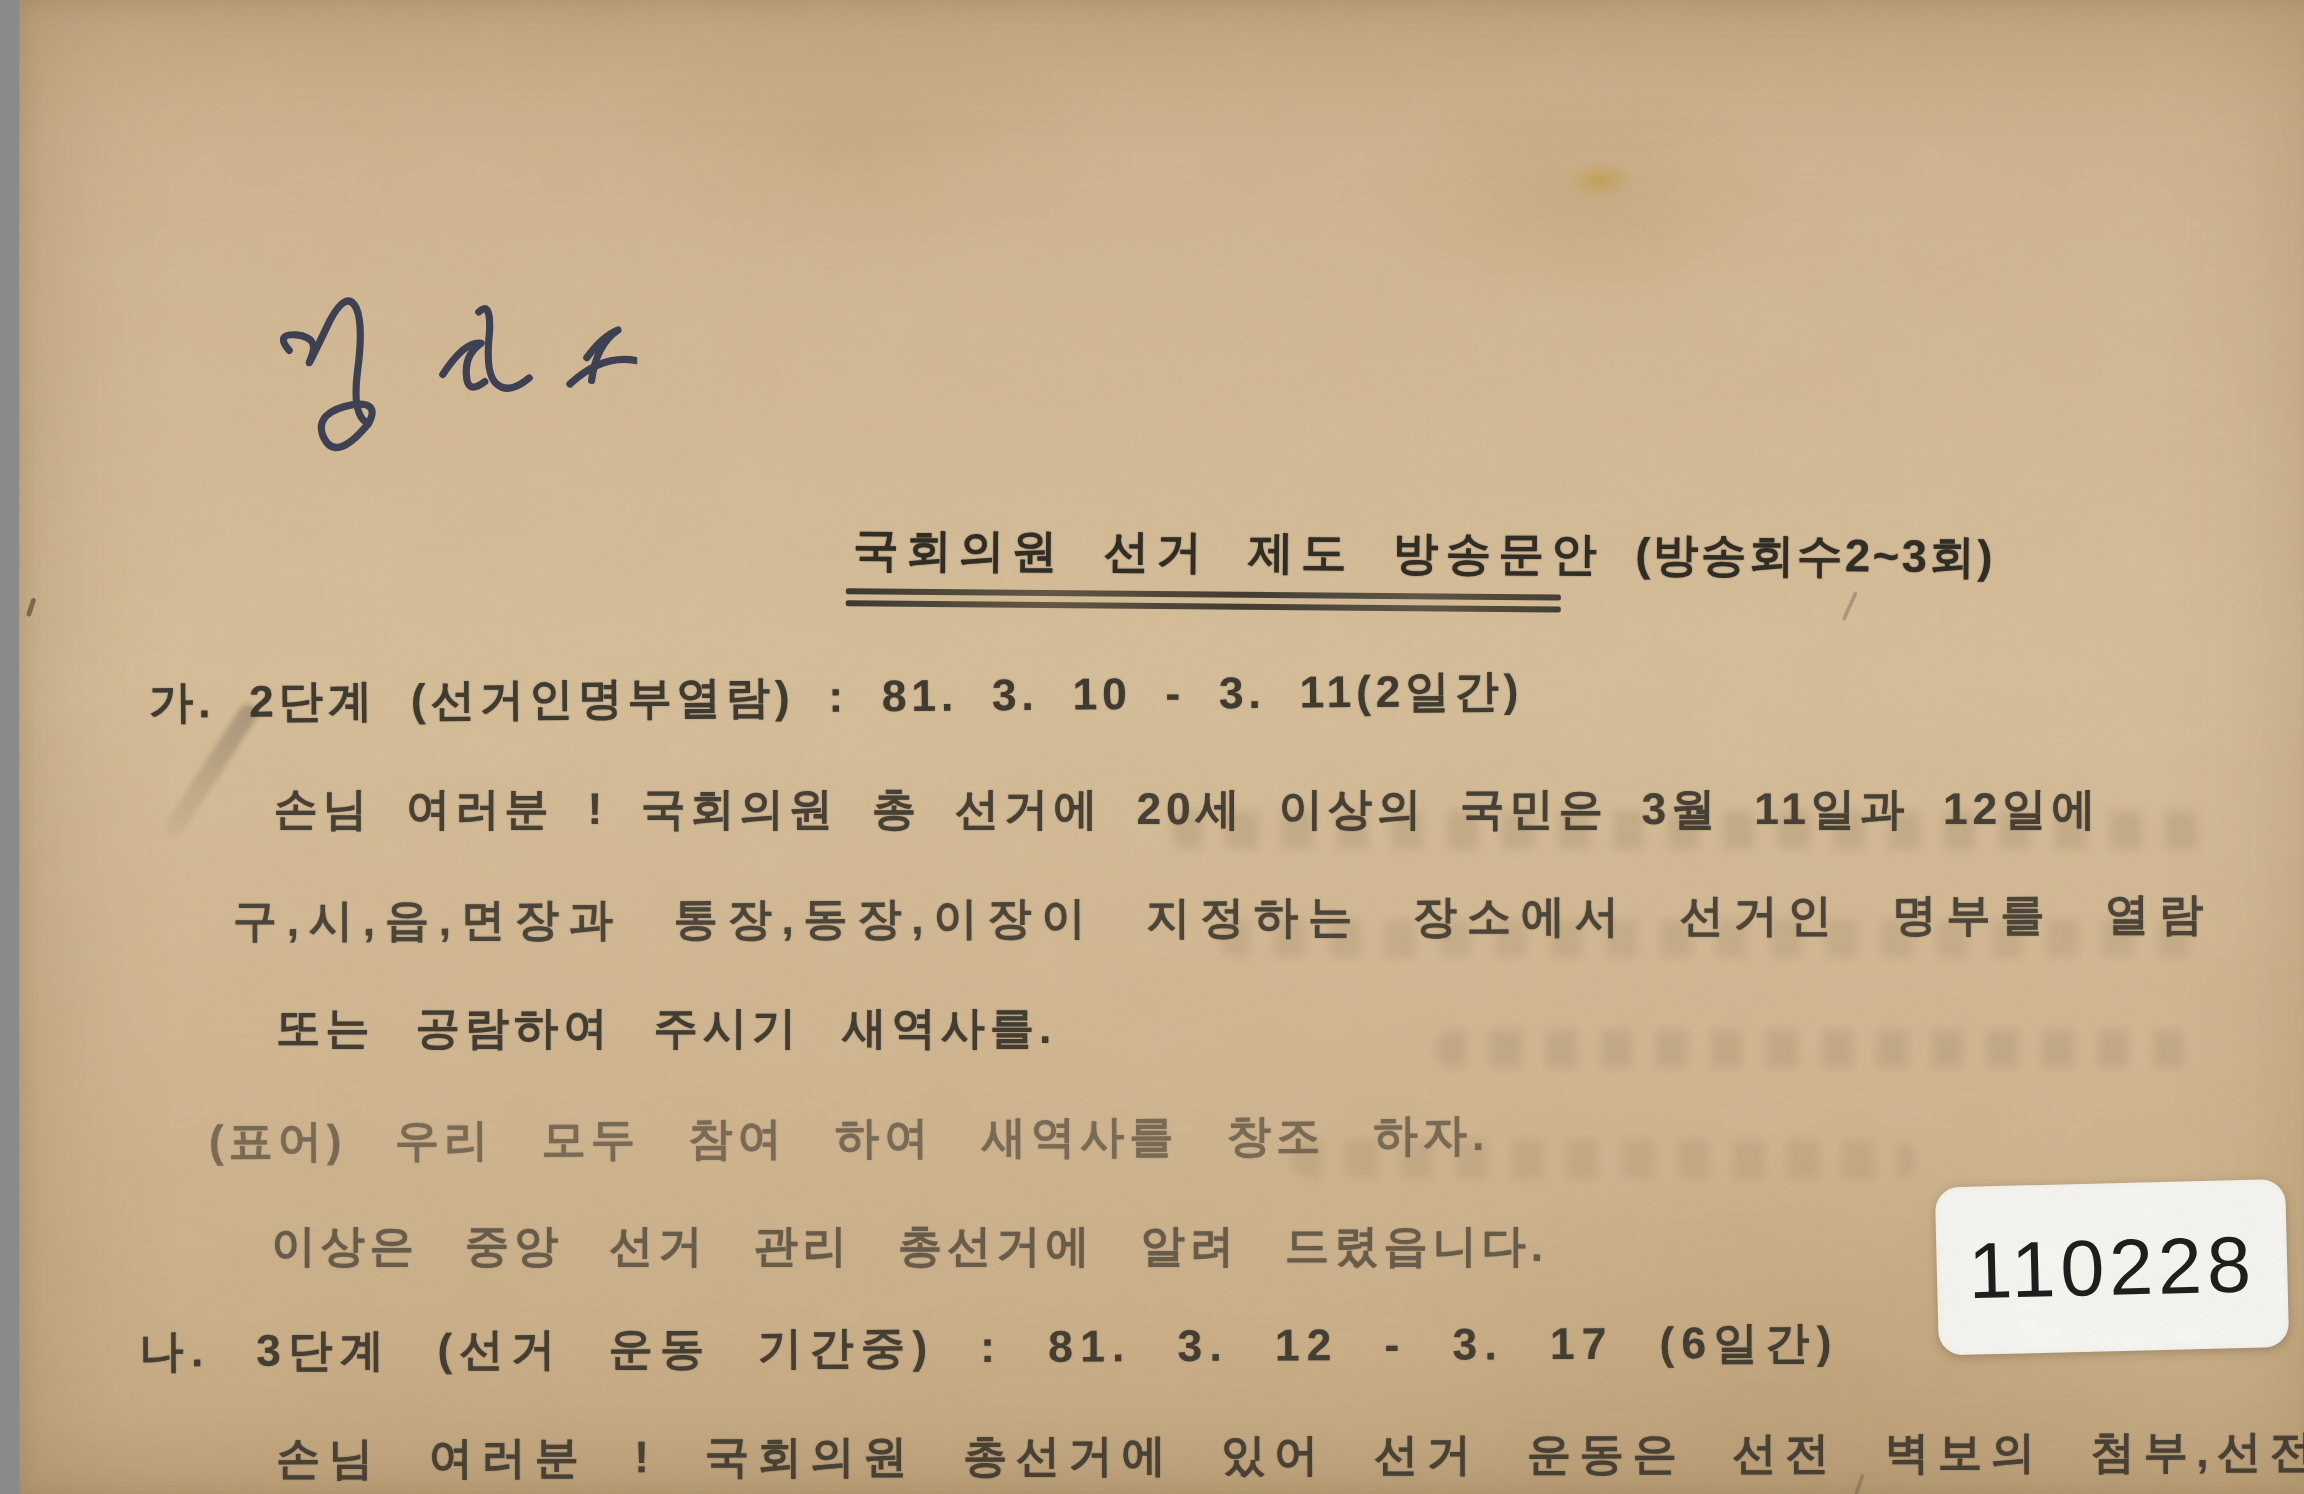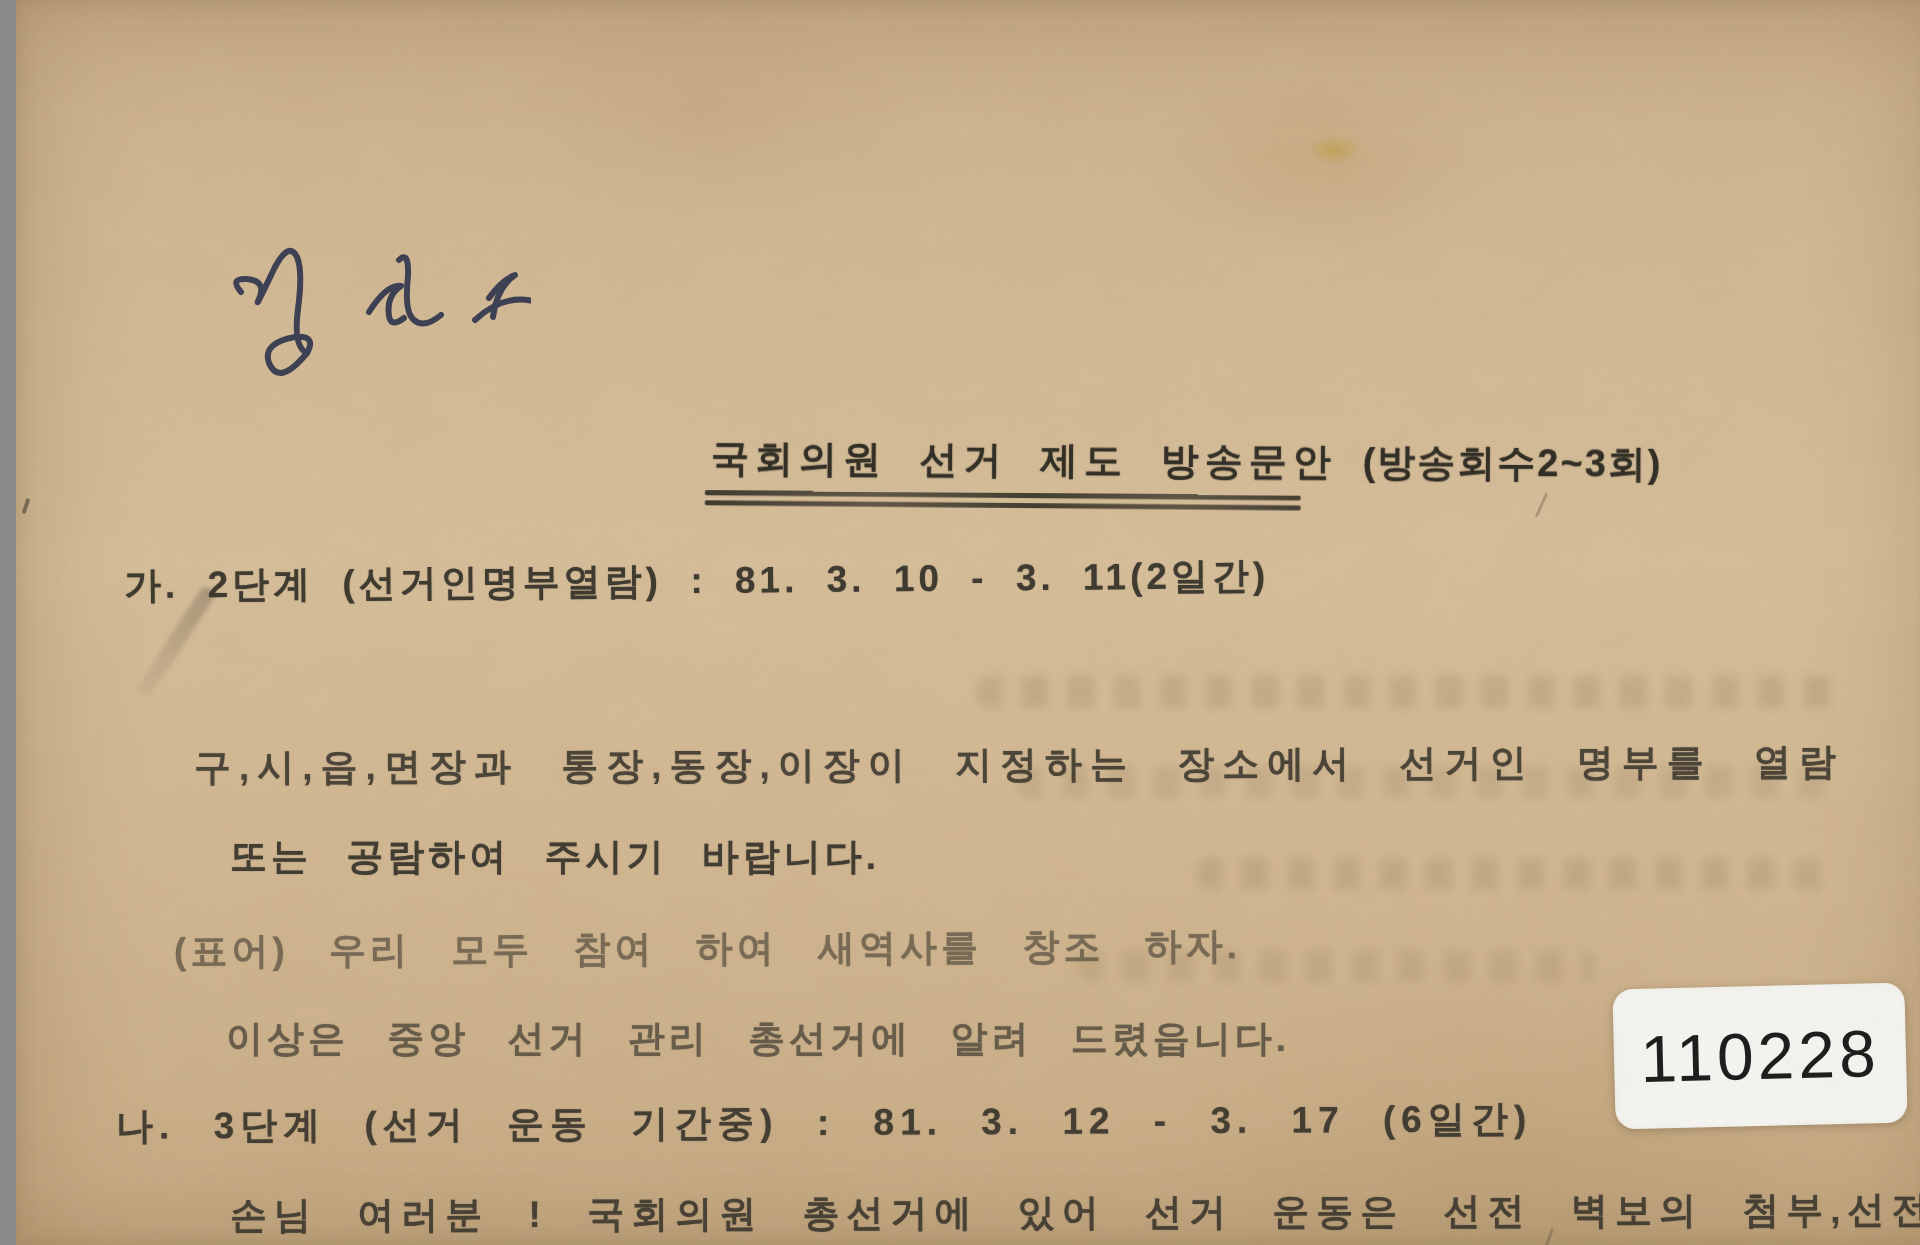--- a/index.html
+++ b/index.html
@@ -114,22 +114,23 @@
 
   <div class="title-row">
     <span class="title-main">국회의원 선거 제도 방송문안</span><span class="title-suffix">(방송회수2~3회)</span>
     <div class="underline">
         <i></i>
         <i></i>
       </div>
   </div>
 
   <div class="tline l0">가. 2단계 (선거인명부열람) : 81. 3. 10 - 3. 11(2일간)</div>
+  <div class="tline l1">손님 여러분 ! 국회의원 총 선거에 20세 이상의 국민은 3월 11일과 12일에</div>
   <div class="tline l2">구,시,읍,면장과 통장,동장,이장이 지정하는 장소에서 선거인 명부를 열람</div>
-  <div class="tline l3">또는 공람하여 주시기 바랍니다.</div>
+  <div class="tline l3">또는 공람하여 주시기 새역사를.</div>
   <div class="tline l4">(표어) 우리 모두 참여 하여 새역사를 창조 하자.</div>
   <div class="tline l5">이상은 중앙 선거 관리 총선거에 알려 드렸읍니다.</div>
   <div class="tline l6">나. 3단계 (선거 운동 기간중) : 81. 3. 12 - 3. 17 (6일간)</div>
   <div class="tline l7">손님 여러분 ! 국회의원 총선거에 있어 선거 운동은 선전 벽보의 첨부,선전</div>
 
   <div class="sticker">
     <span>110228</span>
   </div>
 
   <div class="smudge"></div>

